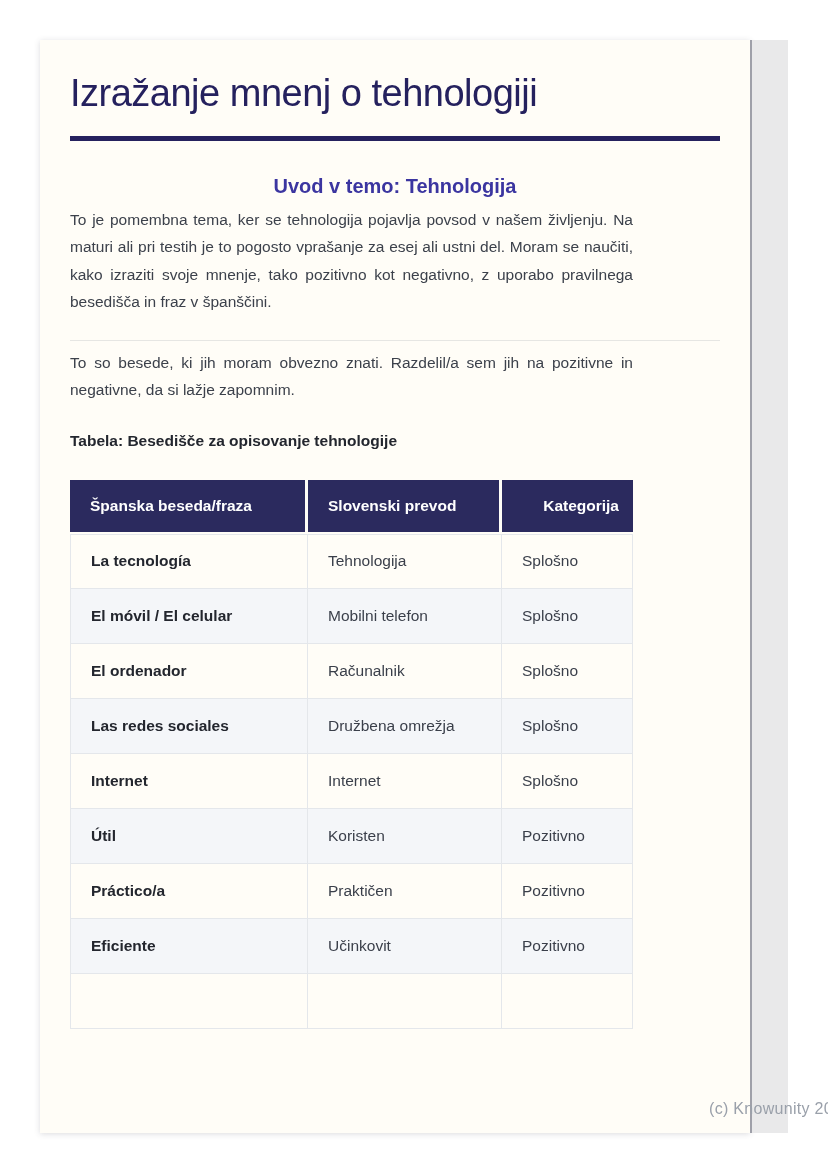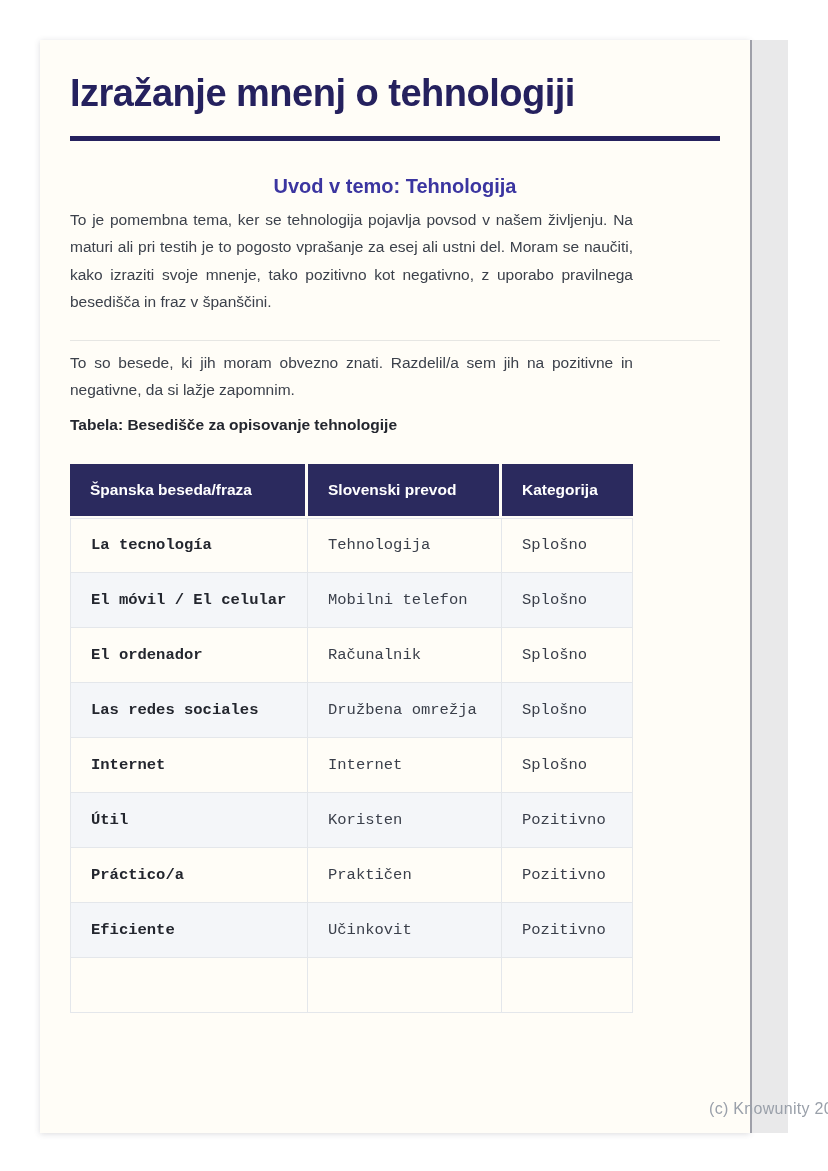--- a/index.html
+++ b/index.html
@@ -18,21 +18,21 @@
     width: 710px;
     height: 1093px;
     background: #fffdf7;
     box-shadow: 0 1px 6px rgba(60,60,75,0.18);
     padding: 32px 30px 0 30px;
     overflow: hidden;
   }
   .page-title {
     color: #25215e;
     font-size: 38px;
-    font-weight: 700;
+    font-weight: 400;
     letter-spacing: -0.5px;
     line-height: 1.15;
   }
   .title-rule {
     height: 5px;
     background: #25215e;
     margin-top: 20px;
     border: none;
   }
   .section-heading {
@@ -49,21 +49,21 @@
     font-size: 15.5px;
     line-height: 27.5px;
     text-align: justify;
   }
   .section-divider {
     border: none;
     border-top: 1px solid #e6e6e3;
     margin-top: 24px;
   }
   .table-caption {
-    margin-top: 12px;
+    margin-top: 28px;
     color: #23262e;
     font-size: 15.5px;
     font-weight: 700;
   }
   table.vocab {
     margin-top: 30px;
     width: 563px;
     border-collapse: separate;
     border-spacing: 0;
     table-layout: fixed;
@@ -76,30 +76,29 @@
     background: #2b2a5e;
     color: #ffffff;
     font-weight: 700;
     text-align: left;
     height: 54px;
     padding: 0 14px 0 20px;
     vertical-align: middle;
     border-right: 3px solid #fffdf7;
     border-bottom: 2px solid #fffdf7;
   }
-  table.vocab th:last-child { border-right: none; }
+  table.vocab th:last-child { border-right: none; text-align: right; }
   table.vocab td {
     height: 55px;
     padding: 0 10px 0 20px;
     vertical-align: middle;
     color: #3a3f4a;
     border-bottom: 1px solid #e4e7eb;
     border-right: 1px solid #e4e7eb;
     background: transparent;
-    font-family: Liberation Mono, monospace;
   }
   table.vocab td:first-child {
     border-left: 1px solid #e4e7eb;
     font-weight: 700;
     color: #23262e;
   }
   table.vocab tbody tr:first-child td { border-top: 1px solid #e4e7eb; }
   table.vocab tbody tr:nth-child(even) td { background: #f4f6f9; }
   .scroll-strip {
     position: absolute;

